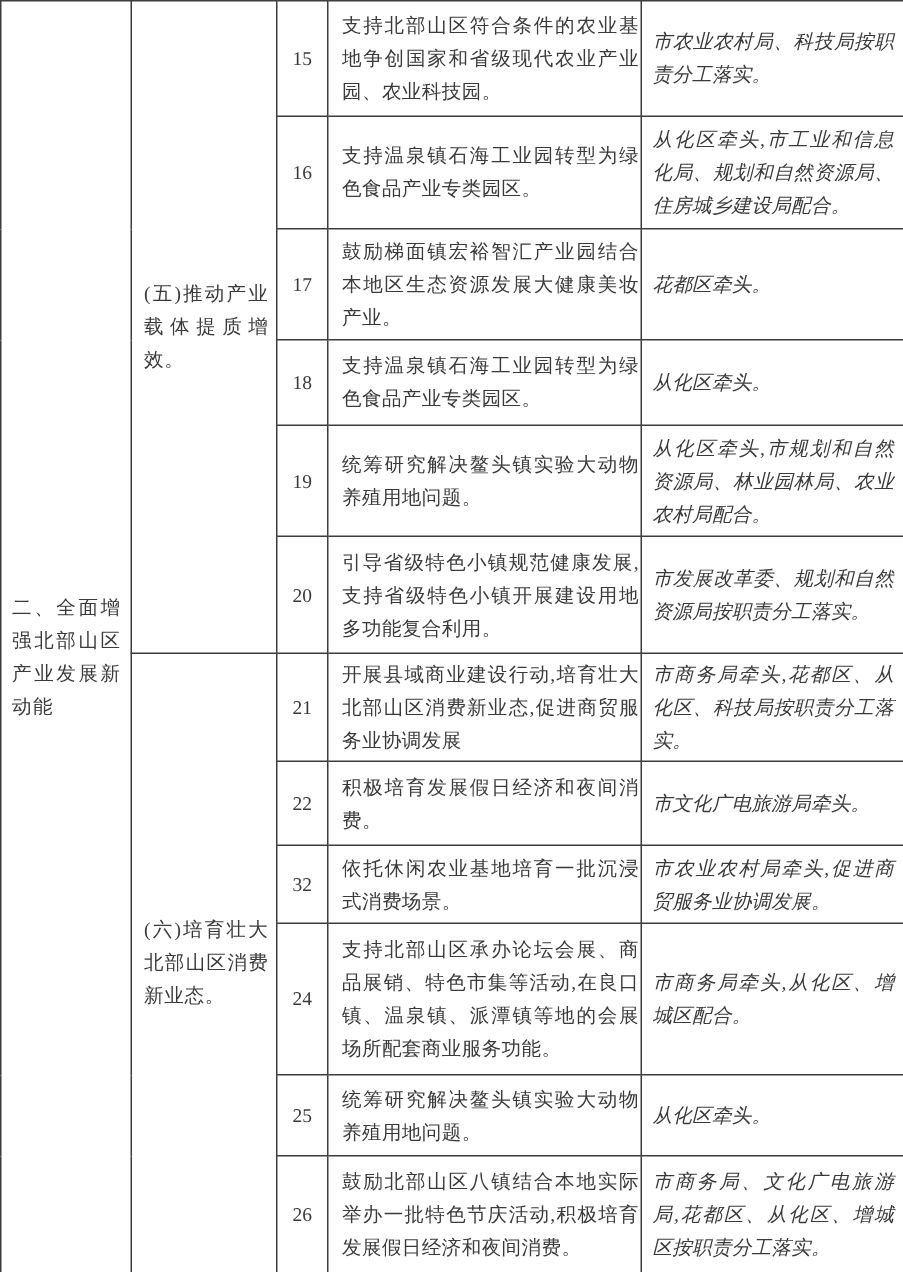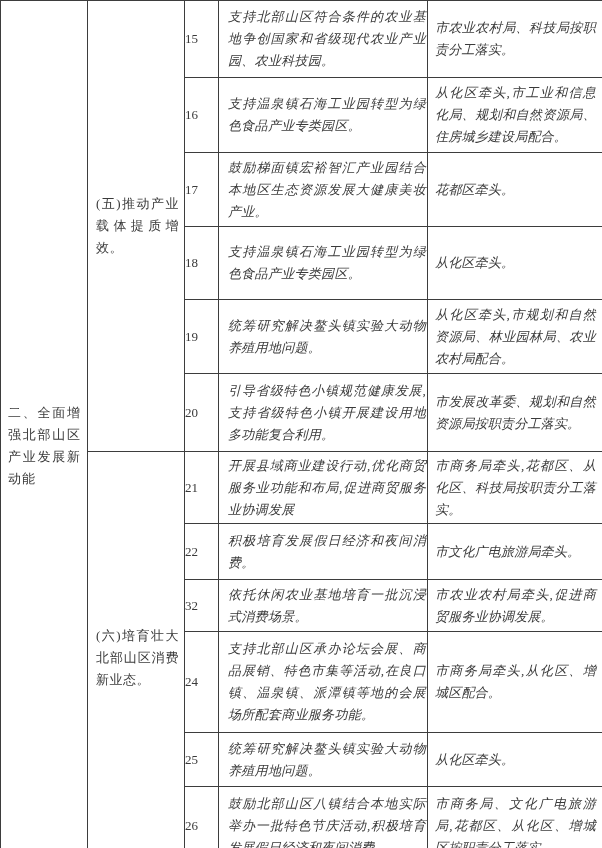--- a/index.html
+++ b/index.html
@@ -31,28 +31,28 @@
     text-align: justify;
     letter-spacing: 1px;
     border-radius: 22px;
   }
   td.group-cell {
     padding: 0 5px 0 8px;
     text-align: justify;
     letter-spacing: 0.5px;
   }
   td.num-cell {
+    text-align: center;
     font-size: 12.5px;
     padding: 0;
   }
   td.task-cell {
     padding: 2px 1px 2px 9px;
     text-align: justify;
     letter-spacing: 0.3px;
-    font-style: italic;
   }
   td.resp-cell {
     padding: 2px 6px 2px 7px;
     text-align: justify;
     letter-spacing: 0.2px;
     font-style: italic;
   }
 </style>
 </head>
 <body>
@@ -76,39 +76,39 @@
     <tr style="height:75px">
       <td class="num-cell">16</td>
       <td class="task-cell">支持温泉镇石海工业园转型为绿色食品产业专类园区。</td>
       <td class="resp-cell">从化区牵头,市工业和信息化局、规划和自然资源局、住房城乡建设局配合。</td>
     </tr>
     <tr style="height:74px">
       <td class="num-cell">17</td>
       <td class="task-cell">鼓励梯面镇宏裕智汇产业园结合本地区生态资源发展大健康美妆产业。</td>
       <td class="resp-cell">花都区牵头。</td>
     </tr>
-    <tr style="height:73px">
+    <tr style="height:57px">
       <td class="num-cell">18</td>
       <td class="task-cell">支持温泉镇石海工业园转型为绿色食品产业专类园区。</td>
       <td class="resp-cell">从化区牵头。</td>
     </tr>
     <tr style="height:74px">
       <td class="num-cell">19</td>
       <td class="task-cell">统筹研究解决鳌头镇实验大动物养殖用地问题。</td>
       <td class="resp-cell">从化区牵头,市规划和自然资源局、林业园林局、农业农村局配合。</td>
     </tr>
     <tr style="height:78px">
       <td class="num-cell">20</td>
       <td class="task-cell">引导省级特色小镇规范健康发展,支持省级特色小镇开展建设用地多功能复合利用。</td>
       <td class="resp-cell">市发展改革委、规划和自然资源局按职责分工落实。</td>
     </tr>
     <tr style="height:72px">
       <td class="group-cell" rowspan="6">(六)培育壮大北部山区消费新业态。</td>
       <td class="num-cell">21</td>
-      <td class="task-cell">开展县域商业建设行动,优化商贸服务业功能和布局,促进商贸服务业协调发展</td>
+      <td class="task-cell">开展县域商业建设行动,培育壮大北部山区消费新业态,促进商贸服务业协调发展</td>
       <td class="resp-cell">市商务局牵头,花都区、从化区、科技局按职责分工落实。</td>
     </tr>
     <tr style="height:56px">
       <td class="num-cell">22</td>
       <td class="task-cell">积极培育发展假日经济和夜间消费。</td>
       <td class="resp-cell">市文化广电旅游局牵头。</td>
     </tr>
     <tr style="height:52px">
       <td class="num-cell">32</td>
       <td class="task-cell">依托休闲农业基地培育一批沉浸式消费场景。</td>

